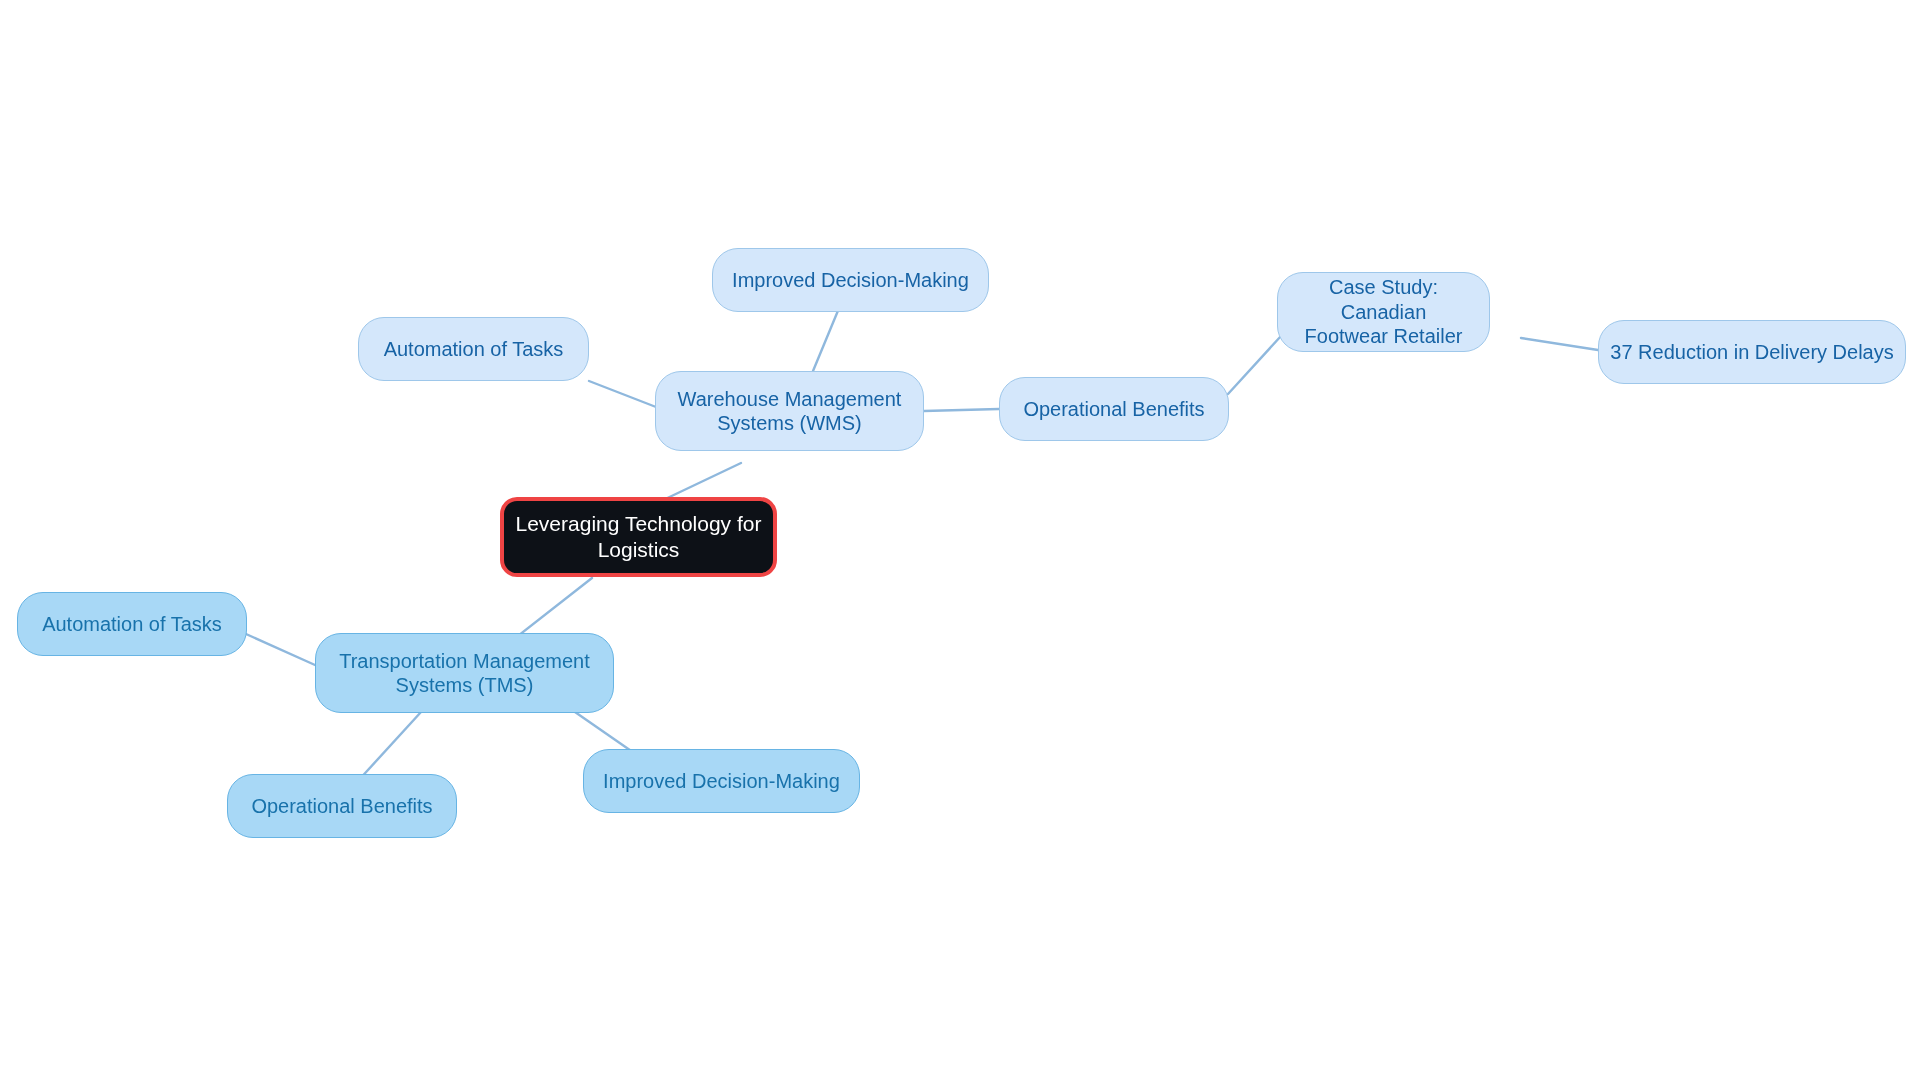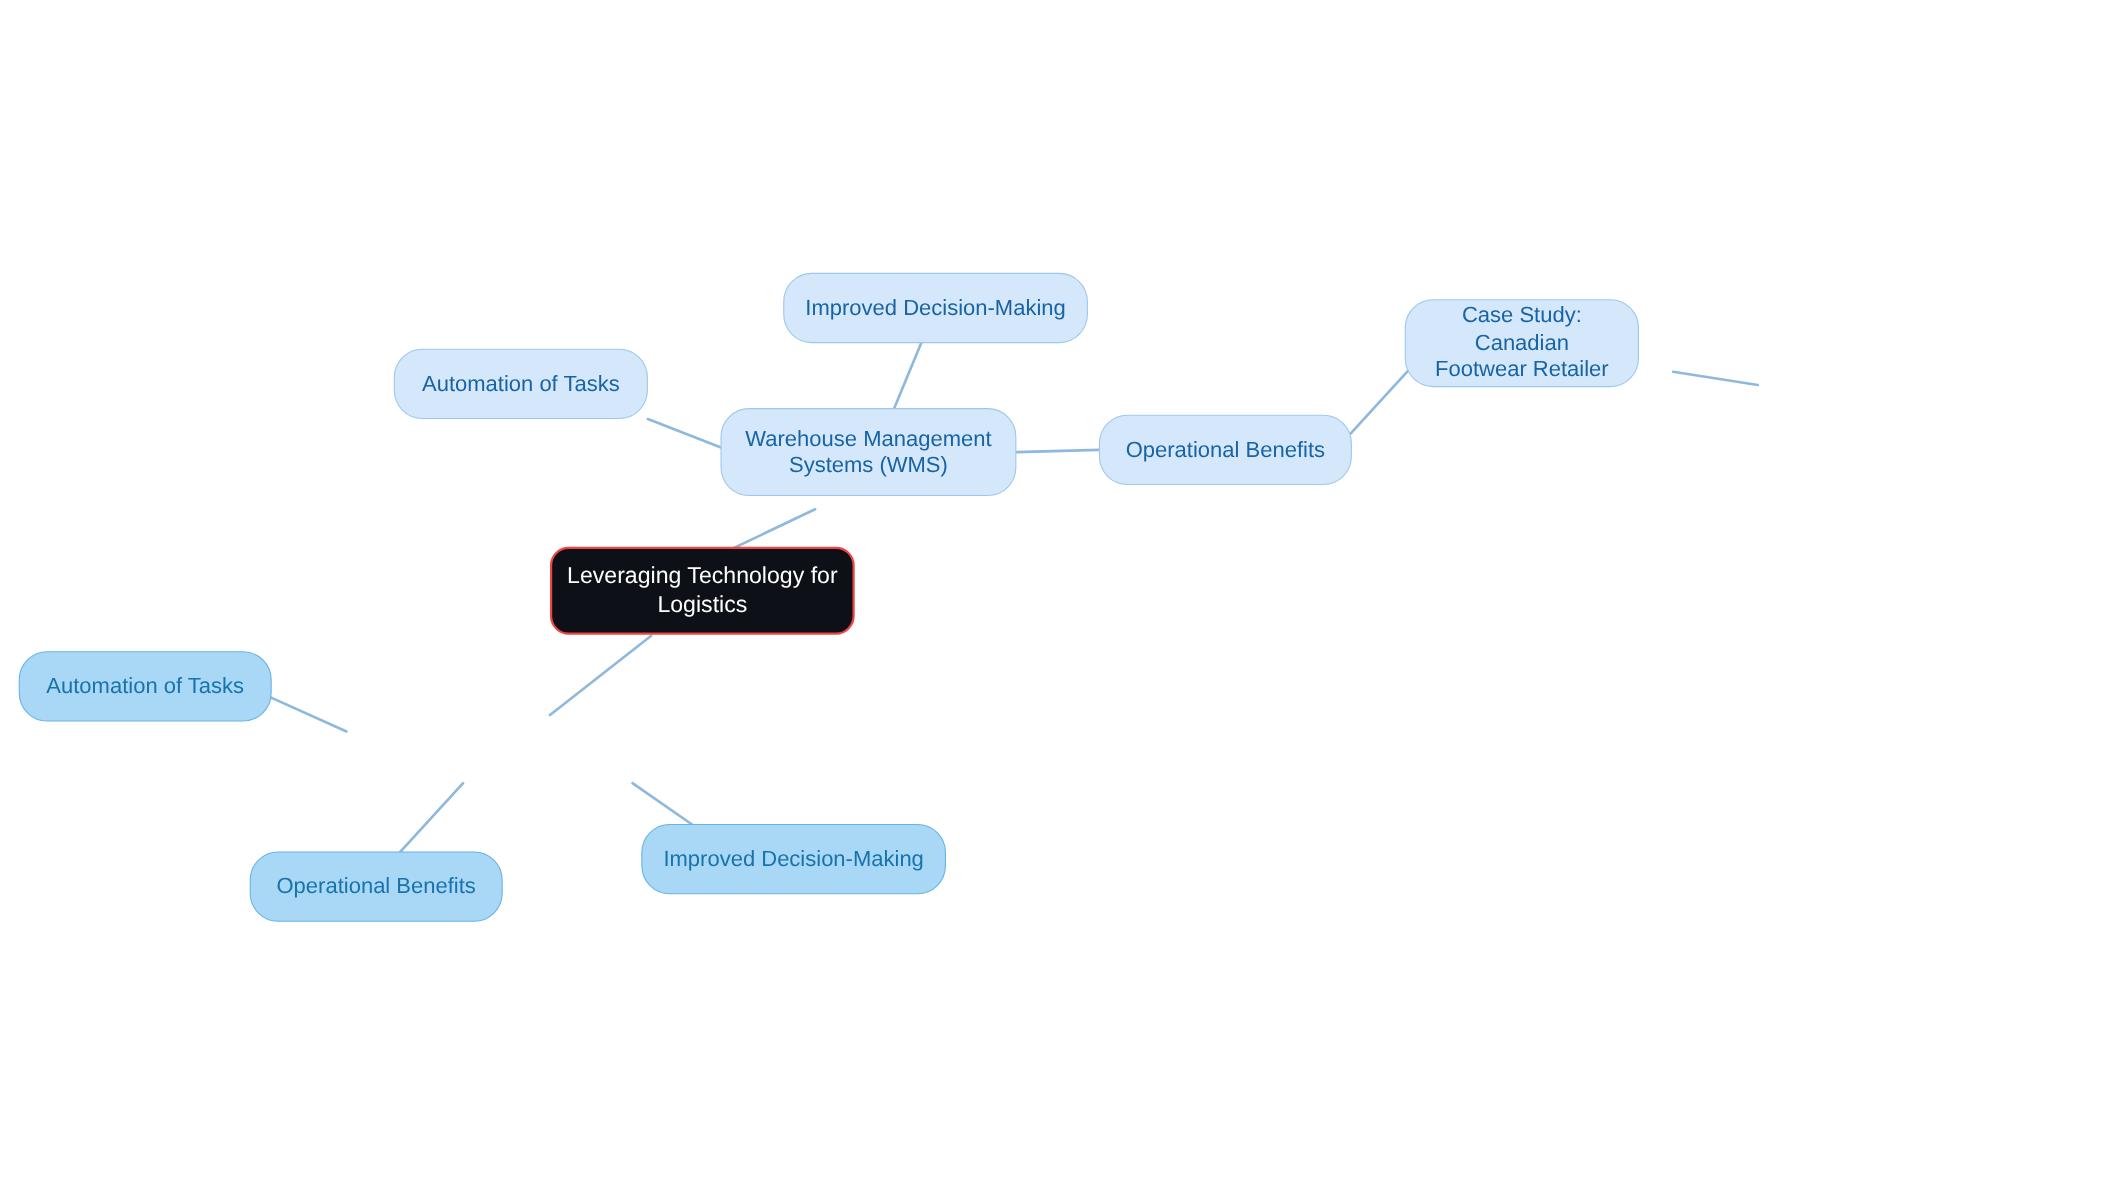--- a/index.html
+++ b/index.html
@@ -32,21 +32,21 @@
     justify-content: center;
     text-align: center;
     border-radius: 26px;
     line-height: 1.22;
     white-space: pre-line;
     padding: 4px 10px;
   }
   .node.root {
     background: #0d1117;
     color: #ffffff;
-    border: 2px solid #ef4444;
+    border: 4px solid #ef4444;
     border-radius: 17px;
     font-size: 21px;
   }
   .node.branch-a {
     background: #d4e7fb;
     border: 1.6px solid #9ec7ea;
     color: #1763a5;
     font-size: 20px;
   }
   .node.branch-b {
@@ -94,21 +94,24 @@
 
   <div class="node branch-a" style="left:358px; top:317px; width:231px; height:64px;">Automation of Tasks</div>
 
   <div class="node branch-a" style="left:712px; top:248px; width:277px; height:64px;">Improved Decision-Making</div>
 
   <div class="node branch-a" style="left:999px; top:377px; width:230px; height:64px;">Operational Benefits</div>
 
   <div class="node branch-a" style="left:1277px; top:272px; width:213px; height:80px;">Case Study: Canadian
 Footwear Retailer</div>
 
+  <div class="node branch-a" style="left:1598px; top:320px; width:308px; height:64px;">37 Reduction in Delivery Delays</div>
 
+  <div class="node branch-b" style="left:315px; top:633px; width:299px; height:80px;">Transportation Management
+Systems (TMS)</div>
 
   <div class="node branch-b" style="left:17px; top:592px; width:230px; height:64px;">Automation of Tasks</div>
 
   <div class="node branch-b" style="left:227px; top:774px; width:230px; height:64px;">Operational Benefits</div>
 
   <div class="node branch-b" style="left:583px; top:749px; width:277px; height:64px;">Improved Decision-Making</div>
 
 </div>
 
 </body></html>

